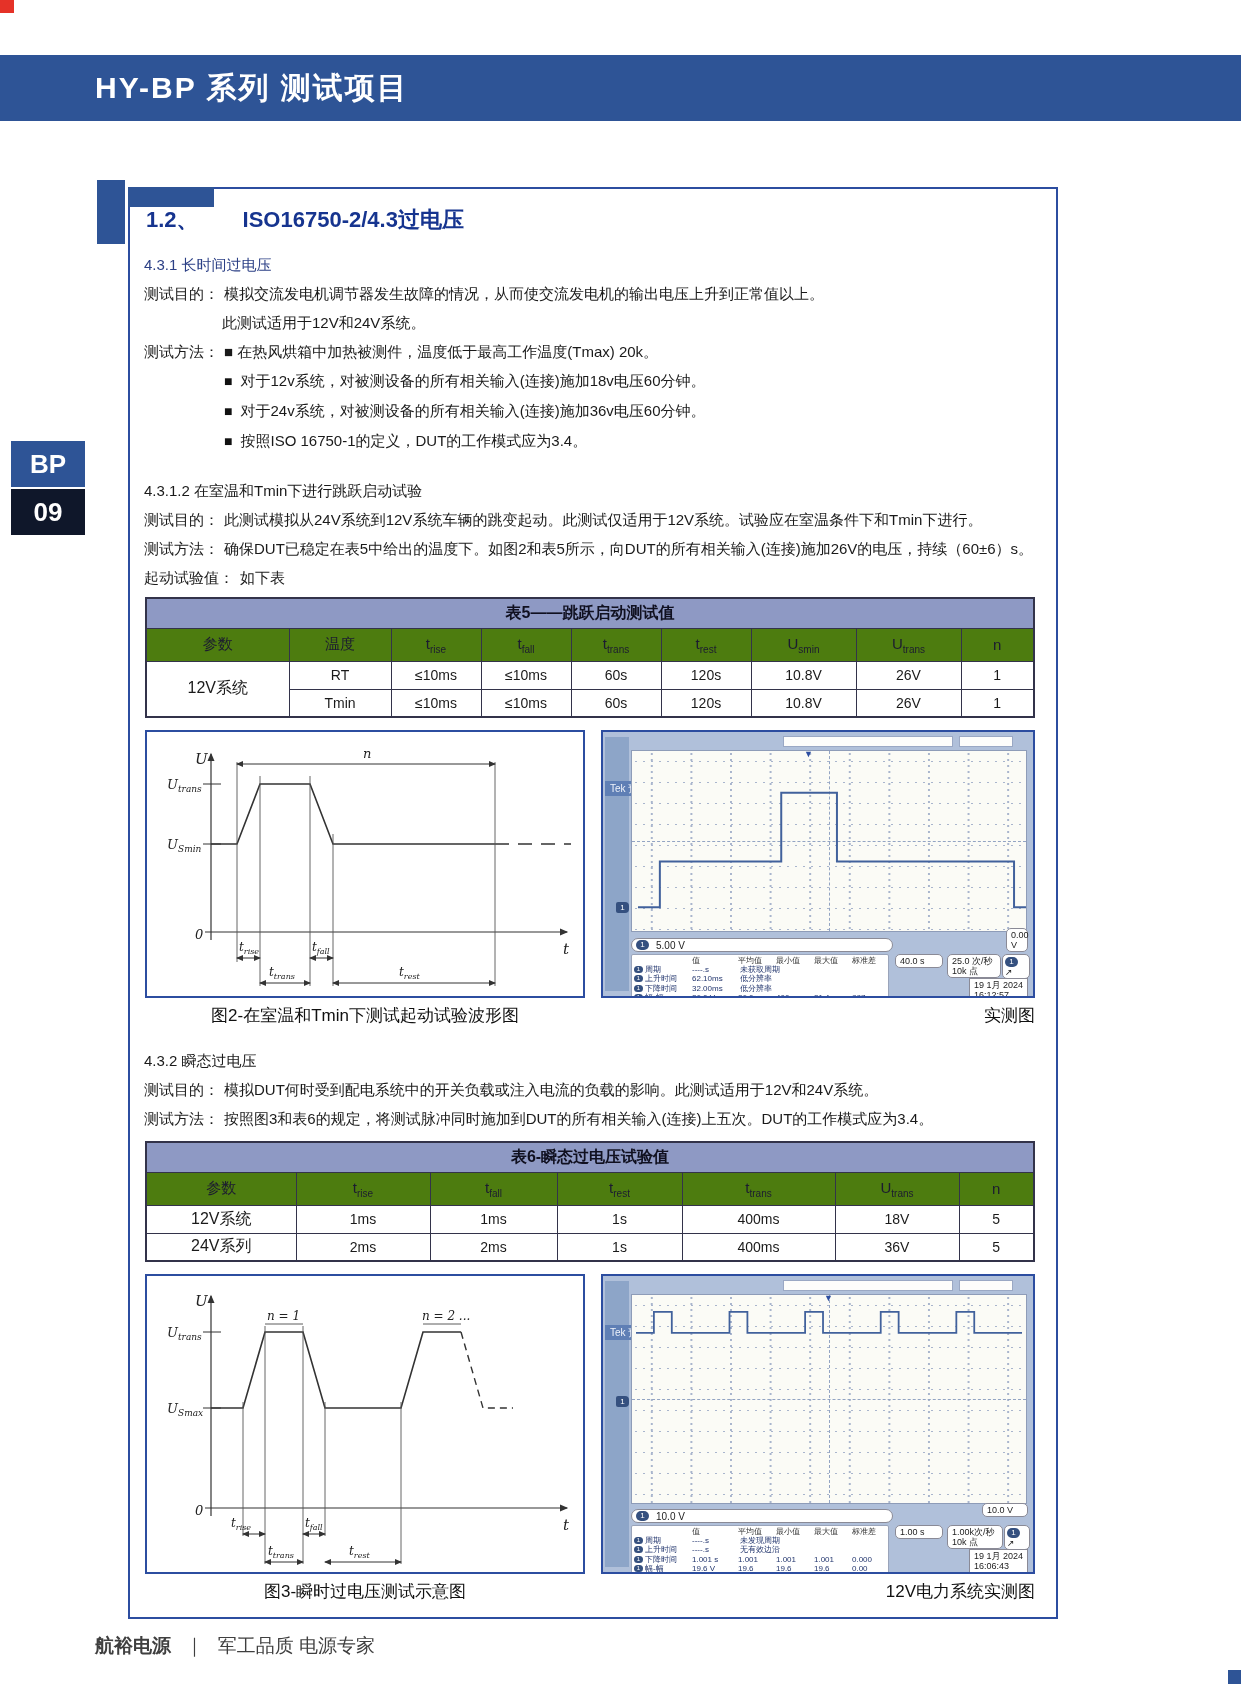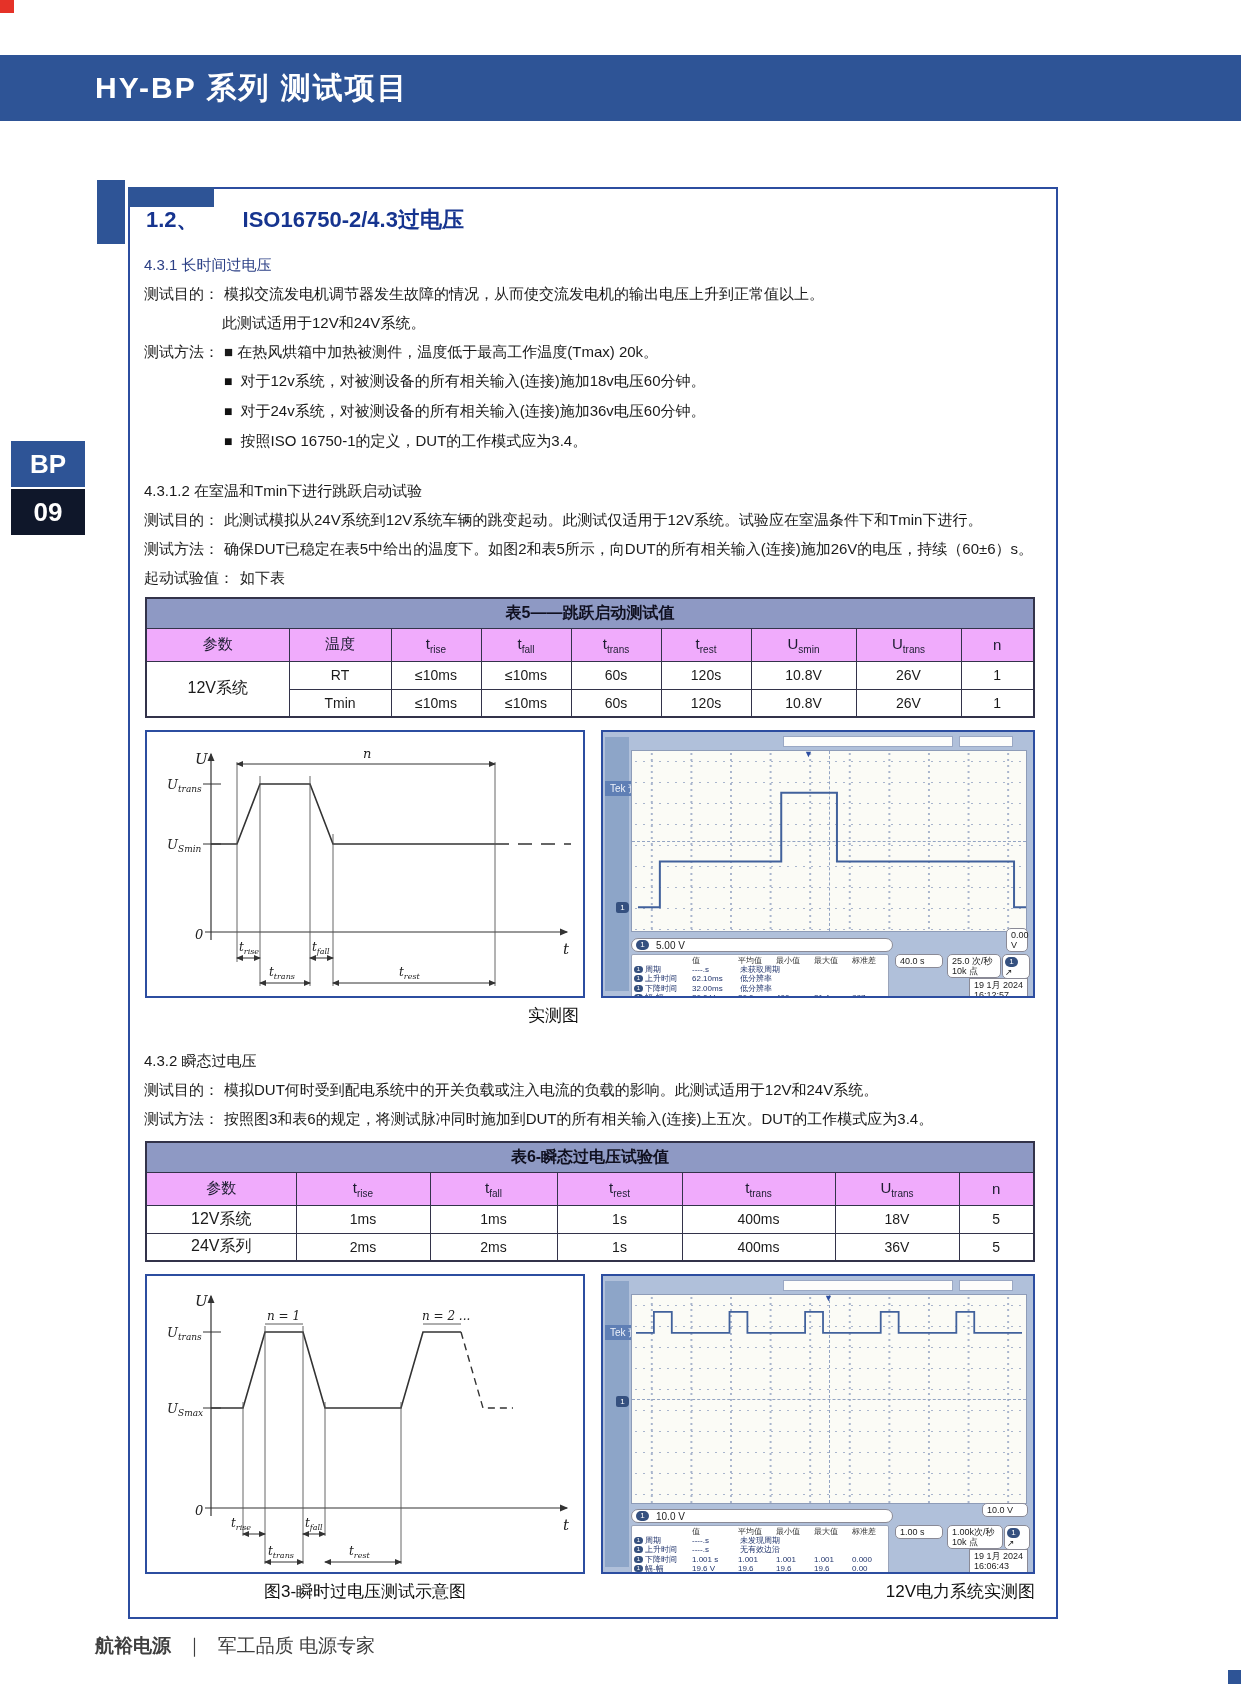--- a/index.html
+++ b/index.html
@@ -32,21 +32,21 @@
   .lrow .lab { flex:0 0 80px; }
   .lrow .cont { flex:1; }
   .sub-line { margin-left:80px; }
   .brow { display:flex; align-items:flex-start; margin:0 0 10px 82px; font-size:15px; line-height:20px; }
   .brow .sq { font-size:14px; margin-right:8px; color:#111; }
 
   table.vtable { width:890px; margin:6px 0 0 3px; border-collapse:collapse; text-align:center;
                  border:2px solid #33334a; font-size:14px; }
   table.vtable td { border:1px solid #33334a; height:28px; background:#fff; }
   table.vtable td.ttl { background:#8e99c4; font-size:16px; font-weight:bold; height:30px; color:#101020; }
-  table.vtable tr.hrow td { background:#f0abfc; height:33px; font-size:15px; color:#1c1c30; }
+  table.vtable tr.hrow td { background:#4d7c0f; height:33px; font-size:15px; color:#1c1c30; }
   table.vtable td.pcell { font-size:16px; }
   table.vtable sub { font-size:10px; }
 
   .fig-row { display:flex; margin:12px 0 0 3px; gap:16px; }
   .fig-box { border:2px solid #2c4da0; background:#fff; position:relative; }
   .fig-wave { width:440px; }
   .fig-scope { width:434px; }
   .cap-row { display:flex; margin:6px 0 0 3px; gap:16px; }
   .cap { font-size:17px; text-align:center; color:#111; }
   .cap.c1 { width:440px; }
@@ -330,20 +330,21 @@
         </div>
         <div class="datebox" style="top:246px">
           <div>19 1月 2024</div>
             <div>16:12:57</div>
         </div>
         <div class="sbox" style="right:5px; top:196px; width:22px">0.00 V</div>
       </div>
     </div>
   </div>
   <div class="cap-row">
+    <div class="cap c1">图2-在室温和Tmin下测试起动试验波形图</div>
     <div class="cap c2">实测图</div>
   </div>
 
   <p class="tline" style="margin-top:24px">4.3.2 瞬态过电压</p>
   <div class="lrow">
     <span class="lab">测试目的：</span>
     <span class="cont">模拟DUT何时受到配电系统中的开关负载或注入电流的负载的影响。此测试适用于12V和24V系统。</span>
   </div>
   <div class="lrow">
     <span class="lab">测试方法：</span>

